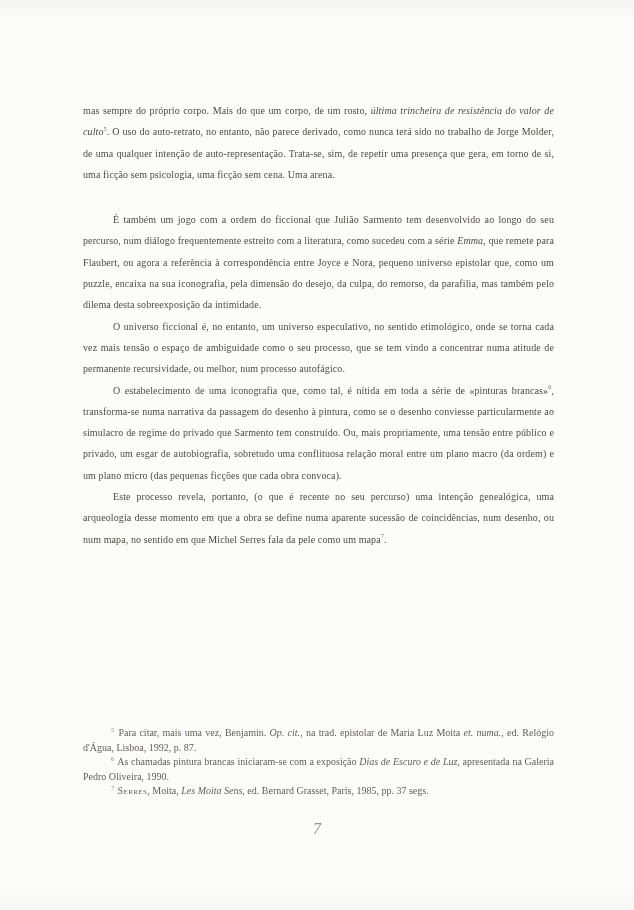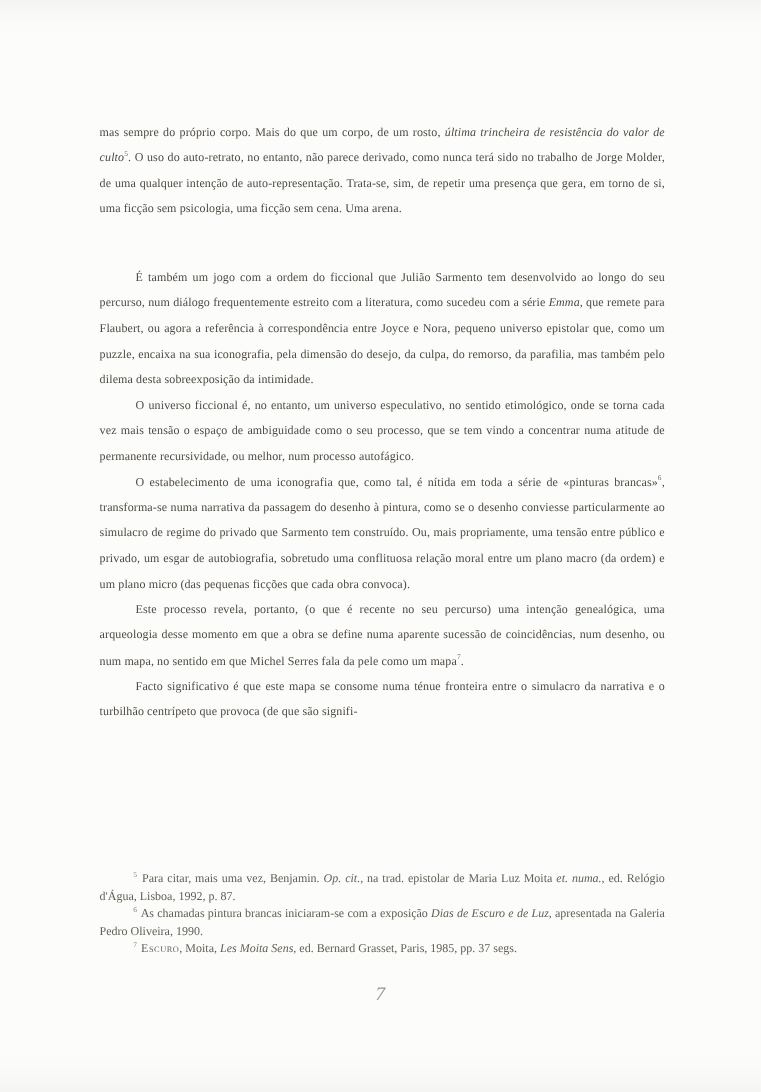--- a/index.html
+++ b/index.html
@@ -27,21 +27,21 @@
     width: 471px;
     font-size: 10px;
     line-height: 21.3px;
     text-align: justify;
     letter-spacing: 0.1px;
   }
   .para {
     margin: 0;
   }
   .para.indent { text-indent: 30px; }
-  .para.space-before { margin-top: 36px; }
+  .para.space-before { margin-top: 24px; }
   .body-text sup, .footnotes sup {
     font-size: 0.62em;
     line-height: 0;
     vertical-align: super;
     opacity: 0.8;
   }
   .footnotes {
     position: absolute;
     left: 83px;
     top: 726px;
@@ -77,21 +77,20 @@
 </head>
 <body>
 
 <div class="page">
   <main class="body-text">
       <p class="para"><span>mas sempre do próprio corpo. Mais do que um corpo, de um rosto, </span><i>última trincheira de resistência do valor de culto</i><sup>5</sup><span>. O uso do auto-retrato, no entanto, não parece derivado, como nunca terá sido no trabalho de Jorge Molder, de uma qualquer intenção de auto-representação. Trata-se, sim, de repetir uma presença que gera, em torno de si, uma ficção sem psicologia, uma ficção sem cena. Uma arena.</span></p>
       <p class="para indent space-before"><span>É também um jogo com a ordem do ficcional que Julião Sarmento tem desenvolvido ao longo do seu percurso, num diálogo frequentemente estreito com a literatura, como sucedeu com a série </span><i>Emma</i><span>, que remete para Flaubert, ou agora a referência à correspondência entre Joyce e Nora, pequeno universo epistolar que, como um puzzle, encaixa na sua iconografia, pela dimensão do desejo, da culpa, do remorso, da parafilia, mas também pelo dilema desta sobreexposição da intimidade.</span></p>
       <p class="para indent"><span>O universo ficcional é, no entanto, um universo especulativo, no sentido etimológico, onde se torna cada vez mais tensão o espaço de ambiguidade como o seu processo, que se tem vindo a concentrar numa atitude de permanente recursividade, ou melhor, num processo autofágico.</span></p>
       <p class="para indent"><span>O estabelecimento de uma iconografia que, como tal, é nítida em toda a série de «pinturas brancas»</span><sup>6</sup><span>, transforma-se numa narrativa da passagem do desenho à pintura, como se o desenho conviesse particularmente ao simulacro de regime do privado que Sarmento tem construído. Ou, mais propriamente, uma tensão entre público e privado, um esgar de autobiografia, sobretudo uma conflituosa relação moral entre um plano macro (da ordem) e um plano micro (das pequenas ficções que cada obra convoca).</span></p>
       <p class="para indent"><span>Este processo revela, portanto, (o que é recente no seu percurso) uma intenção genealógica, uma arqueologia desse momento em que a obra se define numa aparente sucessão de coincidências, num desenho, ou num mapa, no sentido em que Michel Serres fala da pele como um mapa</span><sup>7</sup><span>.</span></p>
-      <p class="para indent"><span>Facto significativo é que este mapa se consome numa ténue fronteira entre o simulacro da narrativa e o turbilhão centrípeto que provoca (de que são signifi-</span></p>
     </main>
   <footer class="footnotes">
       <p class="footnote"><sup class="fn-marker">5</sup><span> Para citar, mais uma vez, Benjamin. </span><i>Op. cit.</i><span>, na trad. epistolar de Maria Luz Moita </span><i>et. numa.</i><span>, ed. Relógio d'Água, Lisboa, 1992, p. 87.</span></p>
       <p class="footnote"><sup class="fn-marker">6</sup><span> As chamadas pintura brancas iniciaram-se com a exposição </span><i>Dias de Escuro e de Luz</i><span>, apresentada na Galeria Pedro Oliveira, 1990.</span></p>
-      <p class="footnote"><sup class="fn-marker">7</sup><span> </span><span class="sc">Escuro</span><span>, Moita, </span><i>Les Moita Sens</i><span>, ed. Bernard Grasset, Paris, 1985, pp. 37 segs.</span></p>
+      <p class="footnote"><sup class="fn-marker">7</sup><span> </span><span class="sc">Serres</span><span>, Moita, </span><i>Les Moita Sens</i><span>, ed. Bernard Grasset, Paris, 1985, pp. 37 segs.</span></p>
     </footer>
   <div class="page-number">7</div>
 </div>
 
 </body></html>

